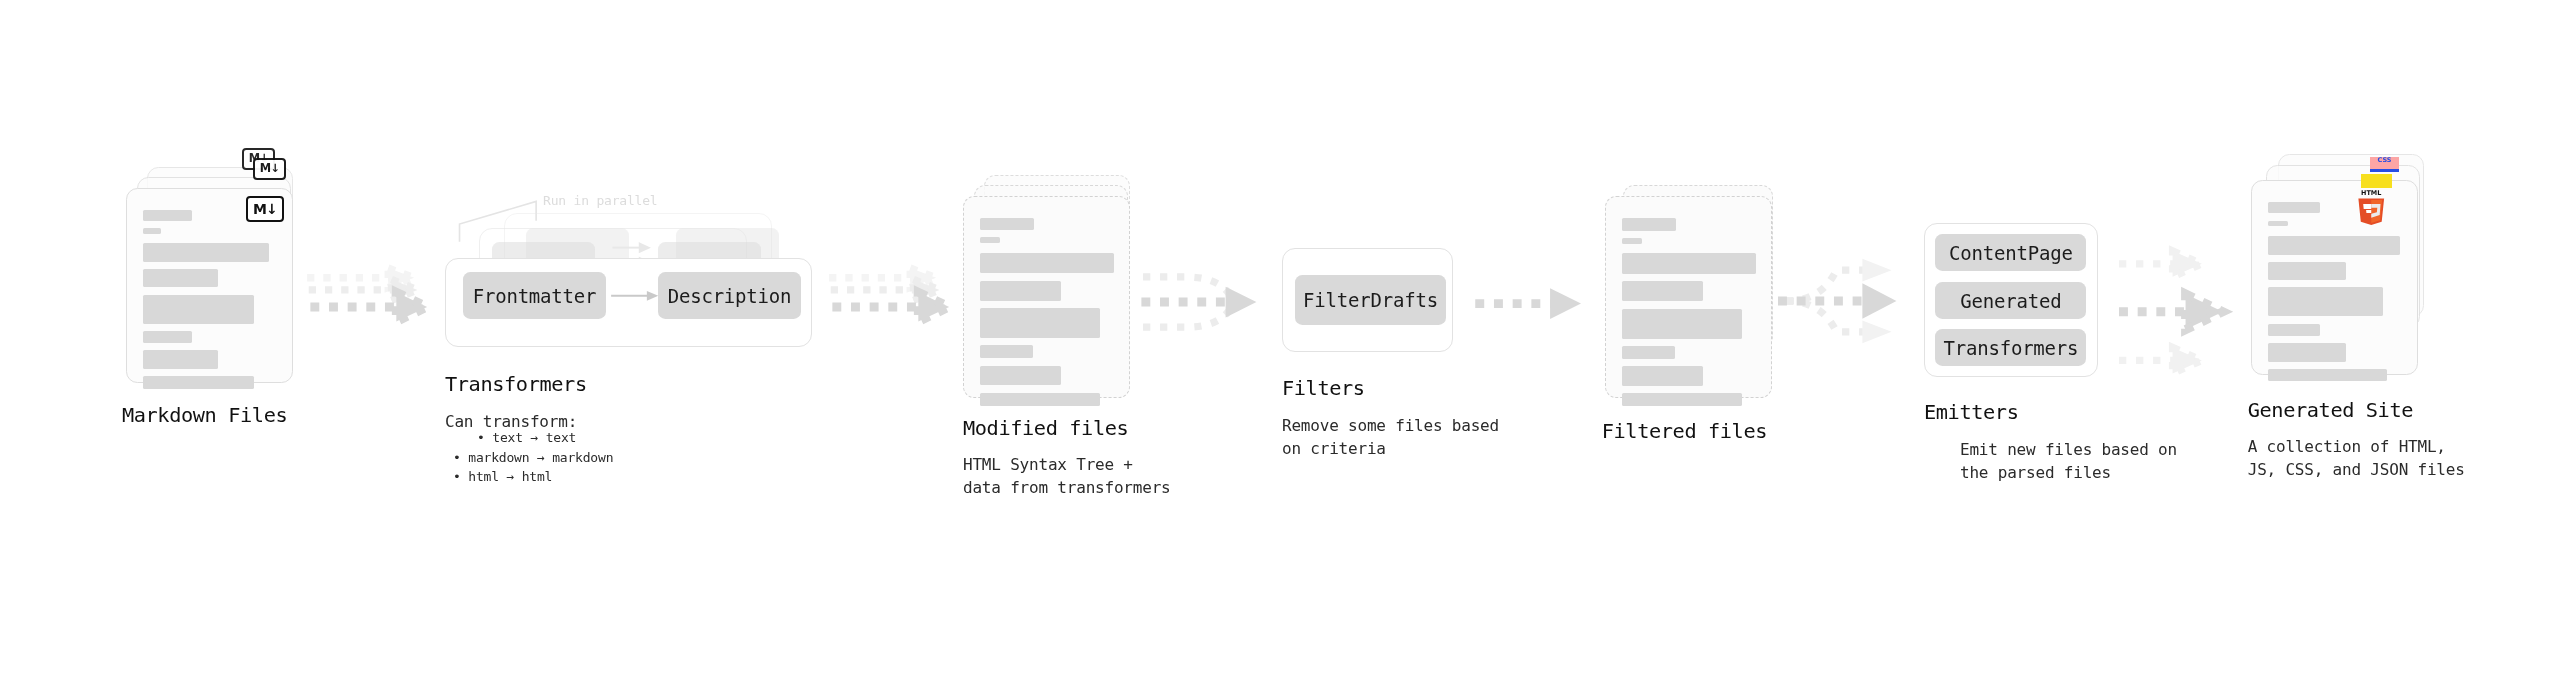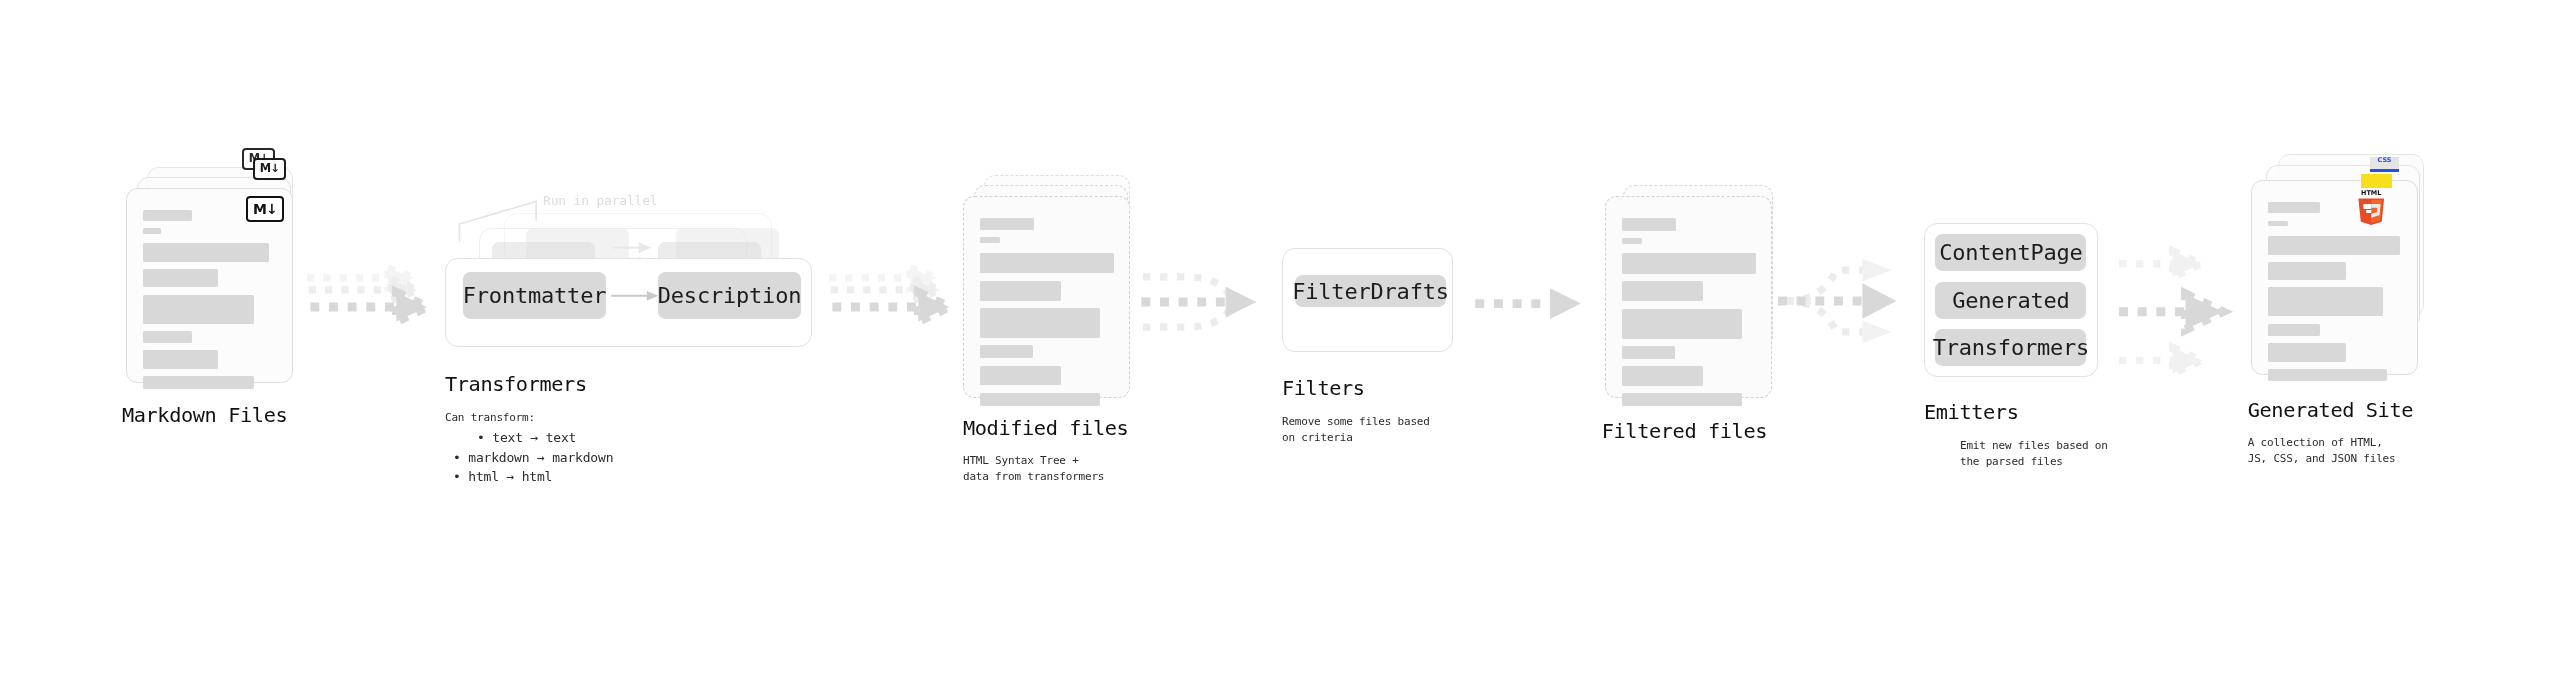--- a/index.html
+++ b/index.html
@@ -42,49 +42,49 @@
     display:flex;align-items:center;justify-content:center;
     font-family:"DejaVu Sans","Liberation Sans",sans-serif;
     font-weight:bold;font-size:14px;line-height:1;color:#111;
     letter-spacing:-0.8px;
   }
   .html5-badge{
     position:absolute;width:32.5px;height:37px;
   }
   .js-badge{position:absolute;width:31px;height:14px;background:#f7df1e;}
   .css-badge{position:absolute;width:29px;height:12.2px;
-    background:#e5e5e5;border-bottom:3.3px solid #264de4;
+    background:#fca5a5;border-bottom:3.3px solid #264de4;
     font-family:"DejaVu Sans","Liberation Sans",sans-serif;
     font-size:6.5px;font-weight:bold;color:#264de4;
     display:flex;align-items:flex-start;justify-content:center;line-height:1;}
 
   
   .pbox{
     position:absolute;box-sizing:border-box;
     border:1.5px solid #e2e2e2;border-radius:13px;background:#fff;
   }
   .chip{
     box-sizing:border-box;
     background:#d9d9d9;border-radius:7.3px;
     display:flex;align-items:center;justify-content:center;
-    font-size:22px;color:#1c1c1c;letter-spacing:-0.2px;
+    font-size:19px;color:#1c1c1c;letter-spacing:-0.2px;
   }
 
   
   .tlayer{position:absolute;box-sizing:border-box;border:1.5px solid #e6e6e6;border-radius:13px;background:rgba(255,255,255,0);}
   .tchip{position:absolute;box-sizing:border-box;border-radius:7.3px;display:flex;align-items:center;justify-content:center;font-size:16.3px;letter-spacing:-0.2px;}
 
   
   .title{
     position:absolute;
     font-size:20.3px;color:#111;letter-spacing:-0.4px;white-space:nowrap;
   }
   .caption{
     position:absolute;
-    font-size:11px;line-height:1.45;color:#2b2b2b;letter-spacing:-0.2px;white-space:pre;
+    font-size:16px;line-height:1.45;color:#2b2b2b;letter-spacing:-0.2px;white-space:pre;
   }
   .paralabel{
     position:absolute;font-size:13px;color:#dcdcdc;letter-spacing:-0.2px;white-space:nowrap;
   }
   .bullets{position:absolute;font-size:13px;line-height:1.45;color:#2b2b2b;letter-spacing:-0.2px;white-space:pre;}
 
   svg{display:block;overflow:visible;}
 </style>
 </head>
 <body>
@@ -217,21 +217,21 @@
     <svg width="138" height="81" viewBox="0 0 170 100">
       <path d="M6 16 L60 16 Q104 16 118 46" fill="none" stroke="#ececec" stroke-width="9" stroke-dasharray="9 12"></path>
       <path d="M6 78 L60 78 Q104 78 118 48" fill="none" stroke="#ececec" stroke-width="9" stroke-dasharray="9 12"></path>
       <line x1="4" y1="47" x2="116" y2="47" stroke="#d8d8d8" stroke-width="11" stroke-dasharray="11 12"></line>
       <polygon points="108,28 146,47 108,66" fill="#d8d8d8"></polygon>
     </svg>
   </div>
 
   <div class="stage" style="left:1282px;top:248px;">
     <div class="pbox" style="left:0px;top:0px;width:171px;height:104px;"></div>
-    <div class="chip" style="position:absolute;left:13px;top:27px;width:151px;height:32px;">
+    <div class="chip" style="position:absolute;left:13px;top:27px;width:151px;height:50px;">
       <span>FilterDrafts</span>
     </div>
     <div class="title" style="left:0px;top:128px;">Filters</div>
     <div class="caption" style="left:0px;top:166px;">Remove some files based
 on criteria</div>
   </div>
 
   <div class="stage" style="left:1472px;top:284px;">
     <svg width="122" height="49" viewBox="0 0 150 60">
       <line x1="4" y1="24" x2="104" y2="24" stroke="#d8d8d8" stroke-width="11" stroke-dasharray="11 12"></line>

